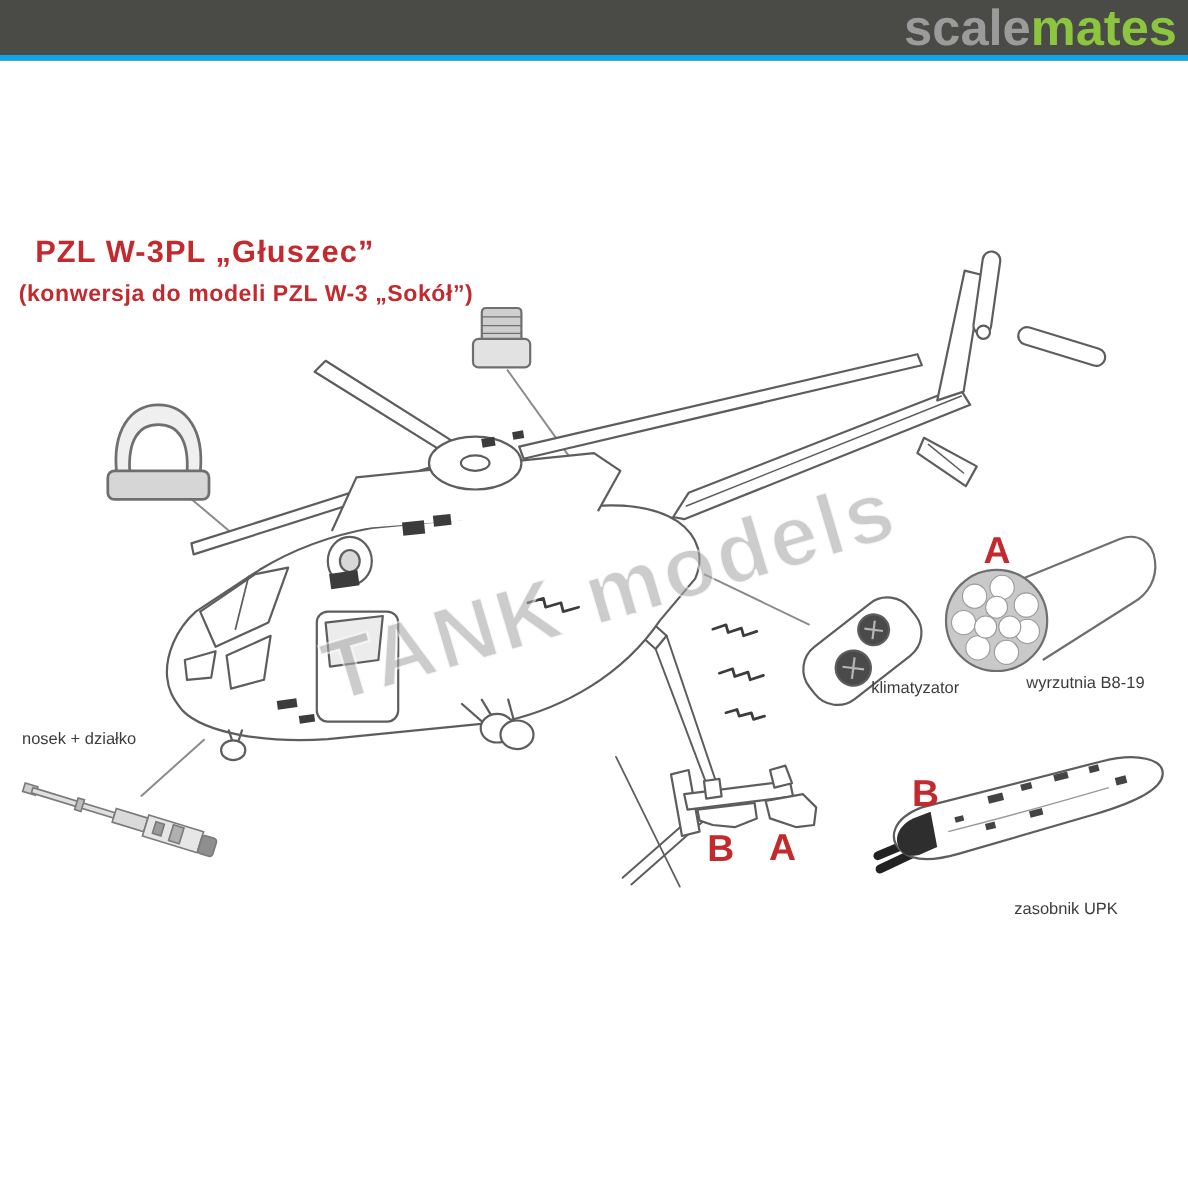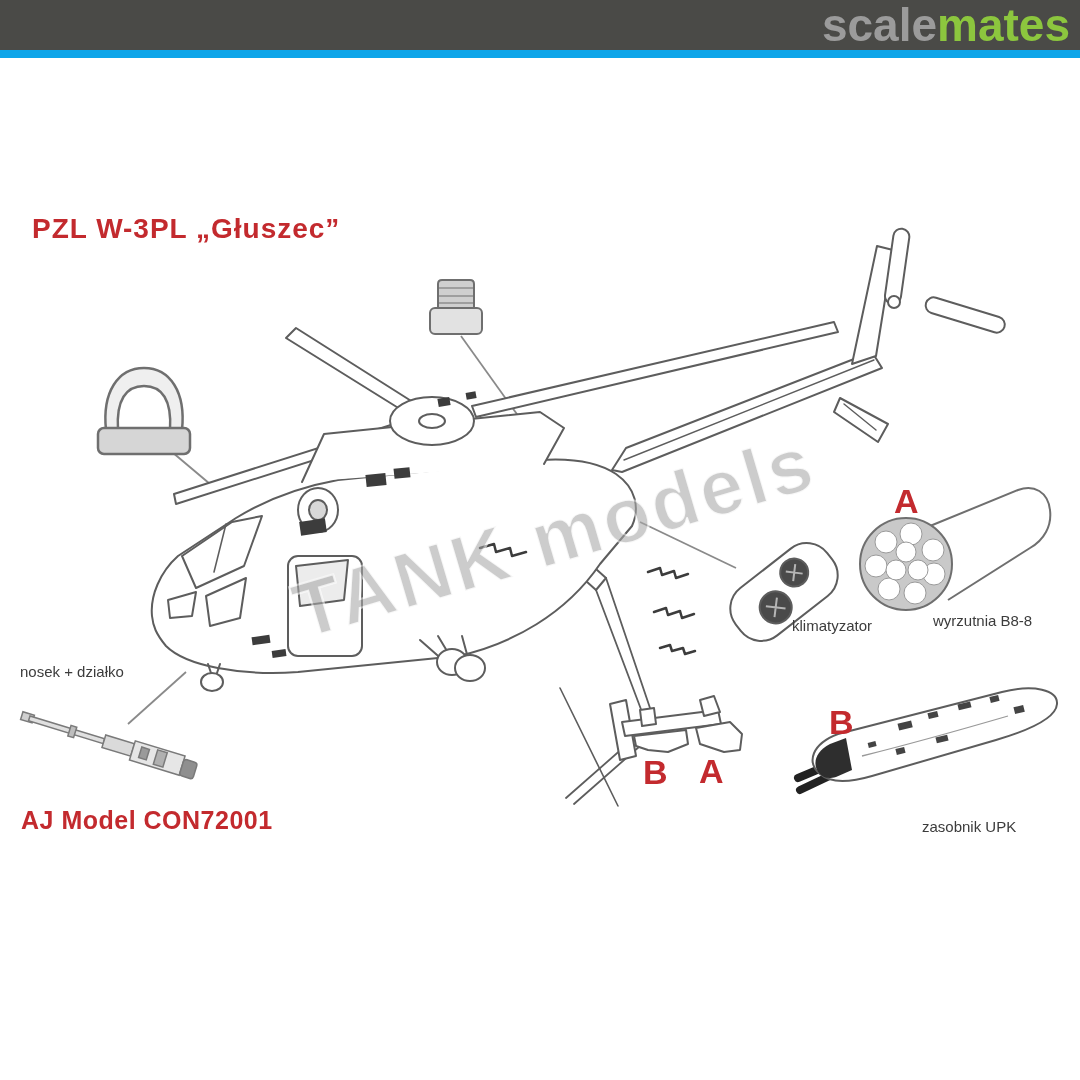--- a/index.html
+++ b/index.html
@@ -1,20 +1,20 @@
 <!DOCTYPE html>
 <html><head>
 <meta charset="utf-8">
 <style>
   html,body{margin:0;padding:0;background:#fff;}
   #stage{position:relative;width:1080px;height:1080px;background:#ffffff;overflow:hidden;
          font-family:"Liberation Sans","DejaVu Sans",sans-serif;}
   
   #topbar{position:absolute;left:0;top:0;width:1080px;height:50px;background:#4a4a47;
-          border-bottom:8px solid #0ea5e9;}
+          border-bottom:5px solid #0ea5e9;}
   #logo{position:absolute;right:10px;top:1px;font-size:46px;font-weight:bold;
         letter-spacing:0px;line-height:48px;cursor:pointer;}
   #logo .l1{color:#9b9b9b;}
   #logo .l2{color:#8cc63e;}
   
   .red{color:#c32a2e;}
   #title{position:absolute;left:32px;top:213px;font-size:28px;font-weight:bold;letter-spacing:1px;}
   #subtitle{position:absolute;left:17px;top:256px;font-size:21px;font-weight:bold;letter-spacing:0.5px;}
   #productcode{position:absolute;left:21px;top:806px;font-size:25px;font-weight:bold;letter-spacing:0.5px;}
   
@@ -190,25 +190,25 @@
         <rect x="936" y="736" width="12" height="6" transform="rotate(-14 942 739)"></rect>
         <rect x="896" y="748" width="9" height="6" transform="rotate(-14 900 751)"></rect>
         <rect x="868" y="742" width="8" height="5" transform="rotate(-14 872 744)"></rect>
       </g>
     </g>
   </svg>
 
   <div id="watermark">TANK models</div>
 
   <div id="title" class="red">PZL W-3PL „Głuszec”</div>
-  <div id="productcode" class="red">AJ Model CON72001</div>
+  <div id="subtitle" class="red">(konwersja do modeli PZL W-3 „Sokół”)</div>
 
   <div id="lab-nose" class="plabel">nosek + działko</div>
   <div id="lab-klima" class="plabel">klimatyzator</div>
-  <div id="lab-launcher" class="plabel">wyrzutnia B8-8</div>
+  <div id="lab-launcher" class="plabel">wyrzutnia B8-19</div>
   <div id="lab-pod" class="plabel">zasobnik UPK</div>
 
   <div id="mk-a1" class="marker">A</div>
   <div id="mk-b1" class="marker">B</div>
   <div id="mk-b2" class="marker">B</div>
   <div id="mk-a2" class="marker">A</div>
 
 </div>
 
 </body></html>

